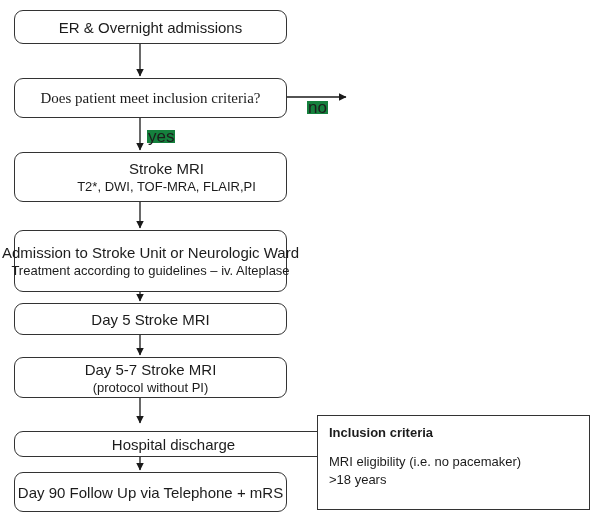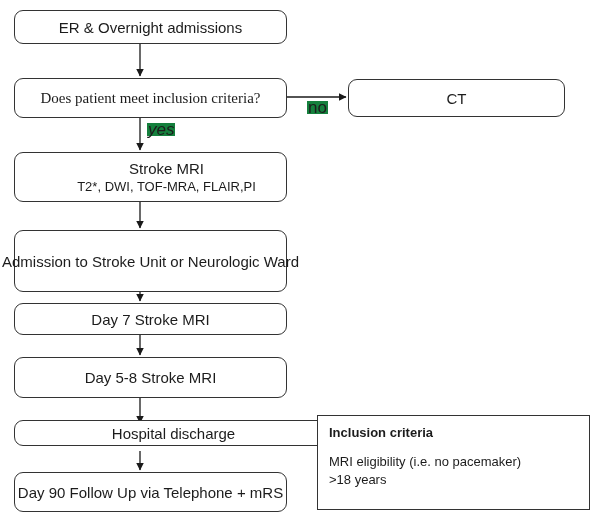--- a/index.html
+++ b/index.html
@@ -36,21 +36,21 @@
     white-space: nowrap;
   }
   
   .n-er        { left: 14px;  top: 10px;  width: 273px; height: 34px; }
   .n-criteria  { left: 14px;  top: 78px;  width: 273px; height: 40px; font-family: Liberation Serif, serif; }
   .n-ct        { left: 348px; top: 79px;  width: 217px; height: 38px; }
   .n-mri       { left: 14px;  top: 152px; width: 273px; height: 50px; padding-left: 32px; }
   .n-admission { left: 14px;  top: 230px; width: 273px; height: 62px; }
   .n-day2      { left: 14px;  top: 303px; width: 273px; height: 32px; }
   .n-day57     { left: 14px;  top: 357px; width: 273px; height: 41px; }
-  .n-discharge { left: 14px;  top: 420px; width: 319px; height: 26px; align-items: center; }
+  .n-discharge { left: 14px;  top: 431px; width: 319px; height: 26px; align-items: center; }
   .n-day90     { left: 14px;  top: 472px; width: 273px; height: 40px; }
 
   .legend {
     position: absolute;
     left: 317px; top: 415px;
     width: 273px; height: 95px;
     box-sizing: border-box;
     border: 1.4px solid #333333;
     background: #ffffff;
     padding: 9px 11px;
@@ -67,21 +67,21 @@
   }
 
   .edge-label {
     position: absolute;
     font-size: 17px;
     line-height: 13px;
     background: #15803d;
     padding: 0 1px;
     text-align: right;
   }
-  .lbl-yes { left: 147px; top: 123px; font-style: italic; }
+  .lbl-yes { left: 147px; top: 130px; }
   .lbl-no  { left: 307px; top: 101px; }
 
   svg.arrows {
     position: absolute;
     left: 0; top: 0;
     width: 600px; height: 529px;
     pointer-events: none;
   }
   svg.arrows line { stroke: #1a1a1a; stroke-width: 1.3; }
 </style>
@@ -107,39 +107,38 @@
   </svg>
 
   <div class="node n-er">
     <div class="title">ER &amp; Overnight admissions</div>
   </div>
 
   <div class="node n-criteria">
     <div class="title">Does patient meet inclusion criteria?</div>
   </div>
 
-  <div class="node n-ct">
-    <div class="title">CT</div>
-  </div>
 
   <div class="node n-mri">
     <div class="title">Stroke MRI</div>
     <div class="subtitle">T2*, DWI, TOF-MRA, FLAIR,PI</div>
   </div>
 
   <div class="node n-admission">
     <div class="title">Admission to Stroke Unit or Neurologic Ward</div>
+    <div class="subtitle">Treatment according to guidelines – iv. Alteplase</div>
   </div>
 
   <div class="node n-day2">
-    <div class="title">Day 7 Stroke MRI</div>
+    <div class="title">Day 5 Stroke MRI</div>
   </div>
 
   <div class="node n-day57">
-    <div class="title">Day 5-8 Stroke MRI</div>
+    <div class="title">Day 5-7 Stroke MRI</div>
+    <div class="subtitle">(protocol without PI)</div>
   </div>
 
   <div class="node n-discharge">
     <div class="title">Hospital discharge</div>
   </div>
 
   <div class="node n-day90">
     <div class="title">Day 90 Follow Up via Telephone + mRS</div>
   </div>
 

